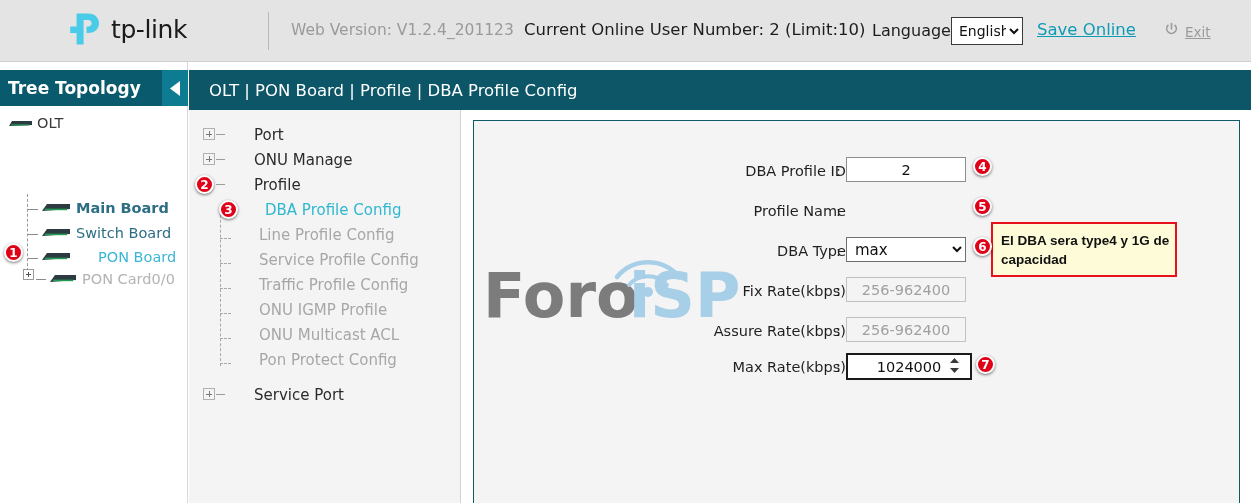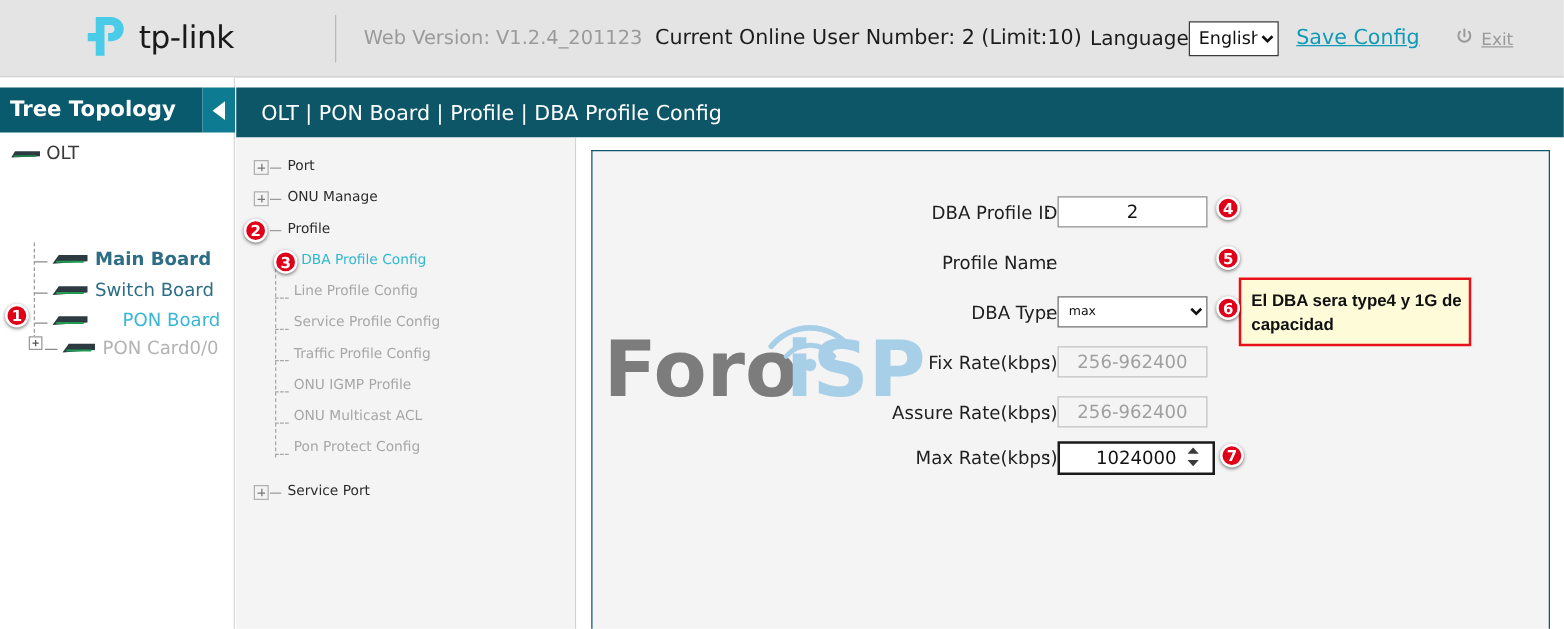--- a/index.html
+++ b/index.html
@@ -132,22 +132,23 @@
 
   
   #navtree {
     position: absolute; left: 189px; top: 110px;
     width: 272px; height: 393px;
     background: #f4f4f4;
     border-right: 1px solid #d2d2d2;
   }
   .nav-item {
     position: absolute;
-    font-size: 11px; font-family: "DejaVu Sans", sans-serif;
+    font-size: 15px; font-family: "DejaVu Sans", sans-serif;
     white-space: nowrap;
+    margin-left: 24px;
   }
   .nav-top { color: #2b2b2b; }
   .nav-sub { color: #a7a7a7; }
   .nav-sel { color: #2fb8cf; }
   .nav-plus {
     position: absolute; width: 12px; height: 12px;
     background: #f4f4f4; border: 1px solid #b0b0b0;
   }
   .nav-plus::before { content:""; position:absolute; left:2px; top:4.5px; width:6px; height:1px; background:#777; }
   .nav-plus::after  { content:""; position:absolute; left:4.5px; top:2px; width:1px; height:6px; background:#777; }
@@ -207,21 +208,21 @@
   }
   .field-input.disabled {
     background: #f4f4f4; border: 1px solid #c2c2c2; color: #a0a0a0;
   }
   .field-input.focused {
     border: 2px solid #1a1a1a;
   }
   .field-select {
     position: absolute; left: 372px; top: 0;
     width: 120px; height: 25px;
-    font-size: 10px; font-family: "DejaVu Sans", sans-serif;
+    font-size: 15px; font-family: "DejaVu Sans", sans-serif;
     background: #ffffff; border: 1px solid #6f6f6f;
     border-radius: 0; color: #111; padding-left: 4px;
   }
   .spin {
     position: absolute; left: 474px; top: 4px;
     width: 13px; height: 17px; cursor: pointer;
   }
 
   
   .badge {
@@ -267,21 +268,21 @@
   <div id="header-divider"></div>
 
   <div id="web-version">Web Version: V1.2.4_201123</div>
   <div id="online-users">Current Online User Number: 2 (Limit:10)</div>
   <div id="lang-label">Language</div>
 
   <select id="lang-select">
     <option>English</option>
   </select>
 
-  <div id="save-config">Save Config</div>
+  <div id="save-config">Save Online</div>
 
   <svg id="power-icon" viewBox="0 0 16 16">
     <path d="M8 1.6 L8 7.4" stroke="#9a9a9a" stroke-width="1.7" fill="none" stroke-linecap="round"></path>
     <path d="M4.2 3.6 A5.1 5.1 0 1 0 11.8 3.6" stroke="#9a9a9a" stroke-width="1.7" fill="none" stroke-linecap="round"></path>
   </svg>
   <div id="exit-link">Exit</div>
 </div>
 
 <div id="sidebar">
 

